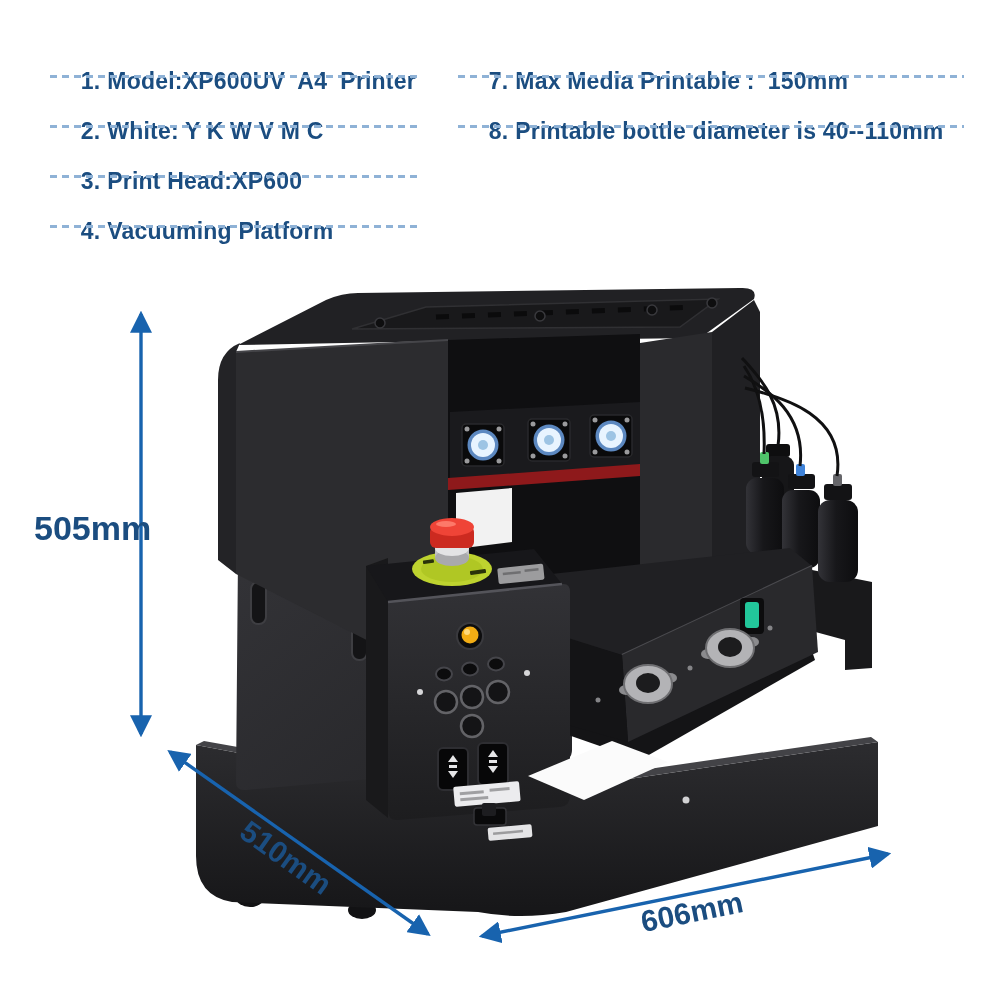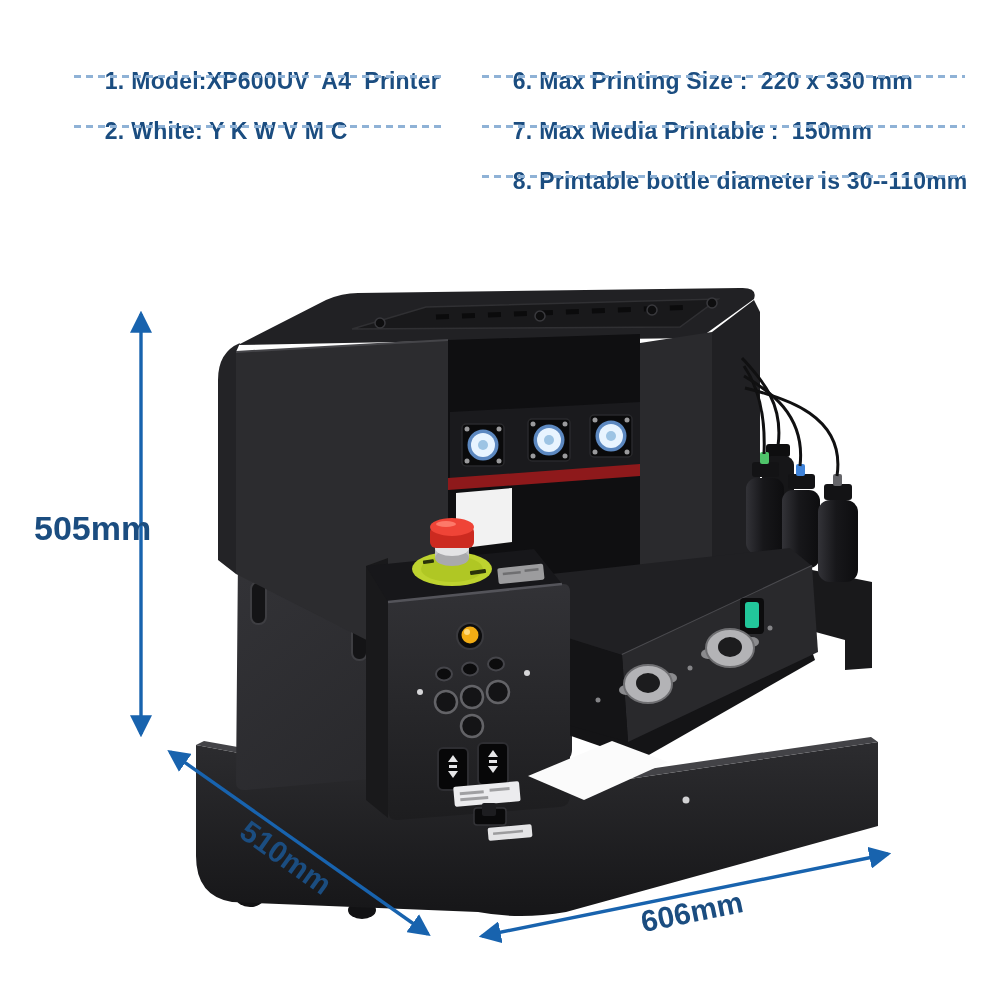--- a/index.html
+++ b/index.html
@@ -1,20 +1,20 @@
 <!DOCTYPE html>
 <html><head>
 <meta charset="utf-8">
 <style>
   html,body{margin:0;padding:0;background:#ffffff;width:1000px;height:1000px;overflow:hidden;
     font-family:"Liberation Sans", sans-serif;}
   .stage{position:relative;width:1000px;height:1000px;background:#fff;}
 
   
-  .specs{position:absolute;top:42px;left:52px;right:34px;display:flex;gap:16px;
+  .specs{position:absolute;top:42px;left:28px;right:34px;display:flex;gap:16px;
     color:#1b4d80;font-weight:bold;font-size:23px;letter-spacing:.2px;}
   .speccol{display:flex;flex-direction:column;}
   .speccol.left{width:392px;flex:none;}
   .speccol.right{flex:1;}
   .spec-item{position:relative;height:50px;white-space:pre;line-height:26px;}
   .spec-item .n{margin-right:7px;}
   .spec-item .dash{position:absolute;left:22px;right:2px;top:33px;height:2.5px;
     background:repeating-linear-gradient(90deg,#8fb2d6 0 7px,transparent 7px 12px);}
 
   svg text{font-family:"Liberation Sans", sans-serif;}
@@ -27,32 +27,36 @@
   <div class="specs">
     <div class="speccol left">
       <div class="spec-item">
         <span class="n">1.</span><span class="t">Model:XP600UV  A4  Printer</span>
         <i class="dash"></i>
       </div>
       <div class="spec-item">
         <span class="n">2.</span><span class="t">White: Y K W V M C</span>
         <i class="dash"></i>
       </div>
+      <div class="spec-item">
+        <span class="n">3.</span><span class="t">Print Head:XP600</span>
+        <i class="dash"></i>
+      </div>
+      <div class="spec-item">
+        <span class="n">4.</span><span class="t">Vacuuming Platform</span>
+        <i class="dash"></i>
+      </div>
     </div>
     <div class="speccol right">
       <div class="spec-item">
-        <span class="n">6.</span><span class="t">Max Printing Size :  220 x 330 mm</span>
-        <i class="dash"></i>
-      </div>
-      <div class="spec-item">
         <span class="n">7.</span><span class="t">Max Media Printable :  150mm</span>
         <i class="dash"></i>
       </div>
       <div class="spec-item">
-        <span class="n">8.</span><span class="t">Printable bottle diameter is 30--110mm</span>
+        <span class="n">8.</span><span class="t">Printable bottle diameter is 40--110mm</span>
         <i class="dash"></i>
       </div>
     </div>
   </div>
 
   <svg width="1000" height="1000" viewBox="0 0 1000 1000" style="position:absolute;left:0;top:0;">
     <defs>
       <marker id="arr" viewBox="0 0 10 10" refX="8.5" refY="5" markerWidth="6.5" markerHeight="6.5" orient="auto-start-reverse">
         <path d="M0,0 L10,5 L0,10 Z" fill="#1863ae"></path>
       </marker>

